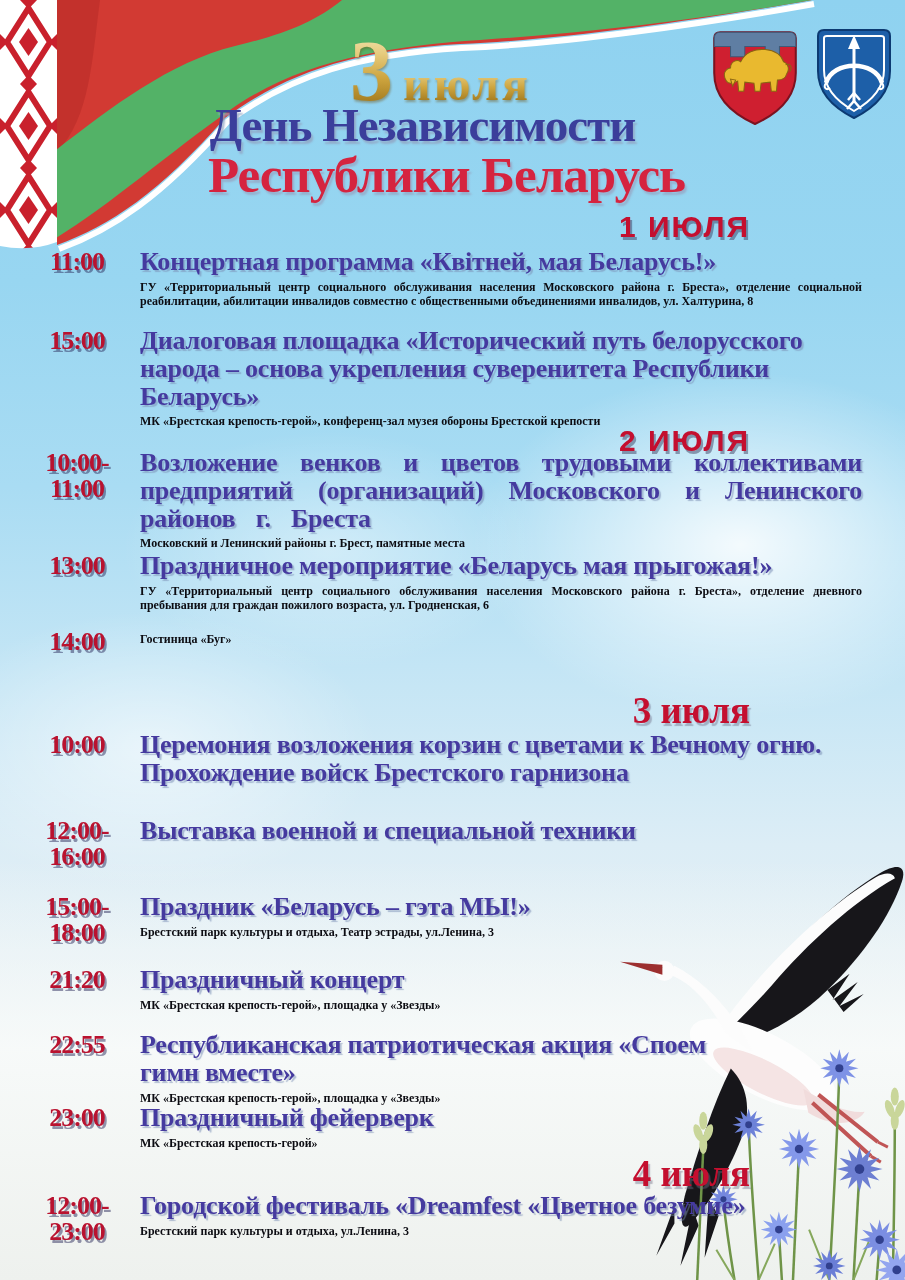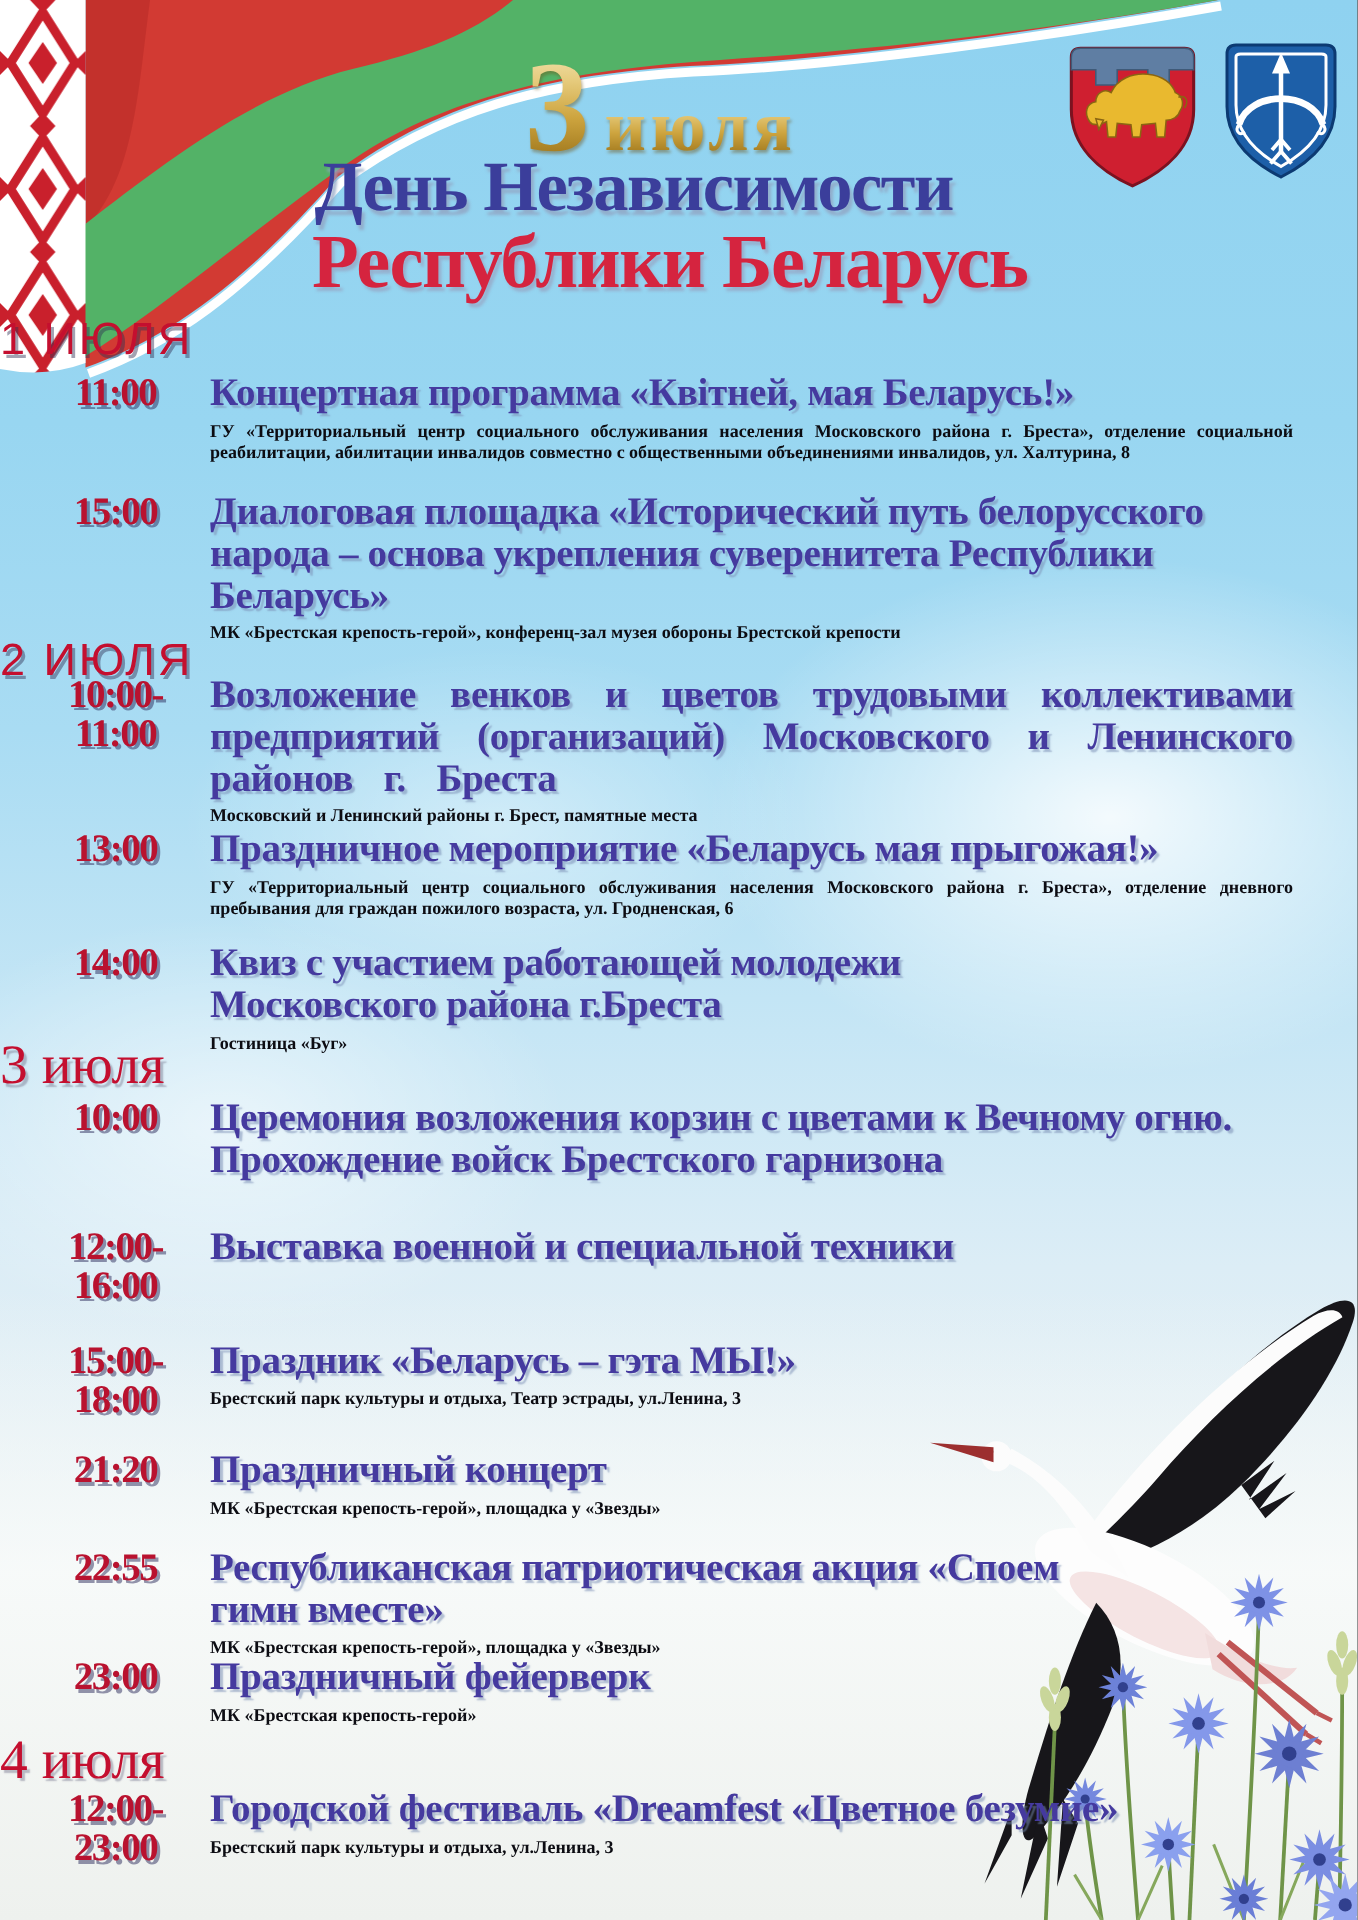--- a/index.html
+++ b/index.html
@@ -27,21 +27,21 @@
         filter:drop-shadow(1px 2px 1px rgba(110,85,25,.45));}
   .bignum{font-size:86px;line-height:70px;vertical-align:baseline;}
   .bigmon{font-size:48px;letter-spacing:3px;margin-left:10px;}
   .h1a{position:absolute;top:102px;left:0;width:100%;text-align:center;font-weight:bold;z-index:6;
        font-size:47px;line-height:1;color:#3b3e9b;letter-spacing:-1px;
        text-shadow:2px 3px 2px rgba(145,165,195,.8);transform:translateX(-30px);}
   .h1b{position:absolute;top:150px;left:0;width:100%;text-align:center;font-weight:bold;z-index:6;
        font-size:51px;line-height:1;color:#d5243f;letter-spacing:-1px;
        text-shadow:2px 3px 2px rgba(150,168,198,.8);transform:translateX(-6px);}
 
-  .sec{position:absolute;left:0;width:750px;text-align:left;color:#c40f2f;font-weight:normal;z-index:6;}
+  .sec{position:absolute;left:0;width:750px;text-align:right;color:#c40f2f;font-weight:bold;z-index:6;}
   .sec.sans{font-family:"Liberation Sans","DejaVu Sans",sans-serif;font-size:30px;letter-spacing:2px;
             text-shadow:2px 2.5px 0 rgba(48,48,84,.45);}
   .sec.serif{font-size:37px;line-height:1;text-shadow:2px 2.5px 1px rgba(110,110,135,.45);}
 
   .ev{position:absolute;left:0;width:905px;z-index:6;}
   .ev .time{position:absolute;left:20px;top:1px;width:114px;text-align:center;
             font-weight:bold;font-size:26px;line-height:1.0;color:#b9122f;letter-spacing:-1px;
             text-shadow:2px 2.5px 0 rgba(44,44,92,.5);}
   .ev .content{position:absolute;left:140px;top:0;width:722px;}
   .title{font-weight:bold;font-size:26px;line-height:1.07;color:#453a9f;letter-spacing:-0.2px;
@@ -232,21 +232,20 @@
     <div class="content">
       <div class="title">Праздничное мероприятие «Беларусь мая прыгожая!»</div>
       <div class="venue">ГУ «Территориальный центр социального обслуживания населения Московского района г. Бреста», отделение дневного пребывания для граждан пожилого возраста, ул. Гродненская, 6</div>
     </div>
   </div>
   <div class="ev" style="top:628px">
     <div class="time">
         <div>14:00</div>
       </div>
     <div class="content">
-      <div class="title narrow">Квиз с участием работающей молодежи Московского района г.Бреста</div>
       <div class="venue">Гостиница «Буг»</div>
     </div>
   </div>
 
   <div class="ev" style="top:731px">
     <div class="time">
         <div>10:00</div>
       </div>
     <div class="content">
       <div class="title">Церемония возложения корзин с цветами к Вечному огню. Прохождение войск Брестского гарнизона</div>

